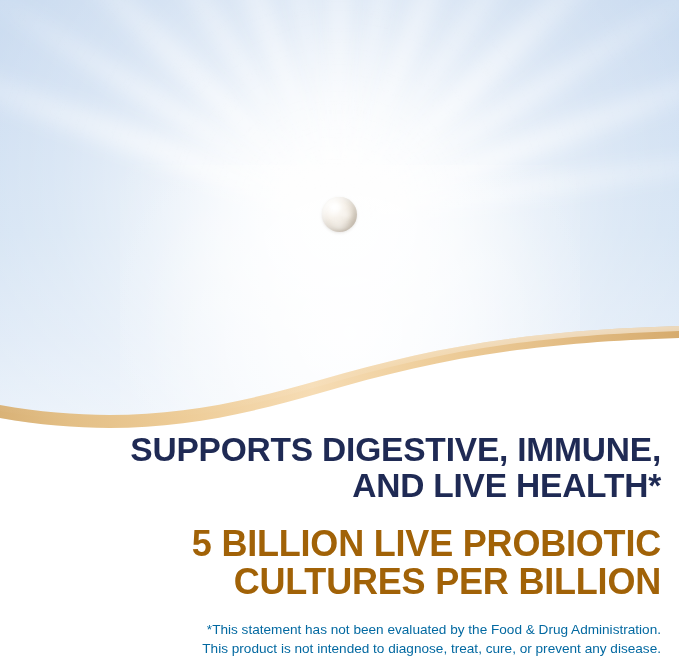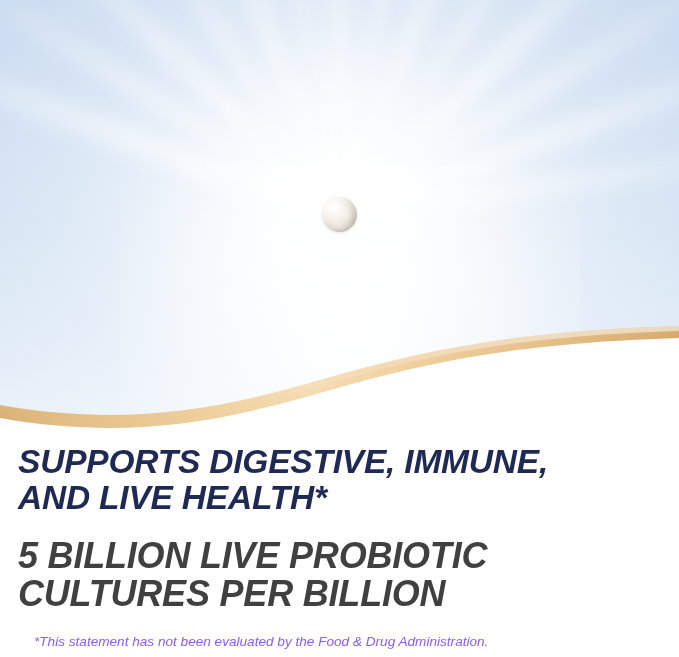--- a/index.html
+++ b/index.html
@@ -181,24 +181,23 @@
     left: 0;
     top: 320px;
     width: 679px;
     height: 120px;
   }
 
   
   .copy {
     position: absolute;
     left: 0;
-    top: 444px;
+    top: 432px;
     width: 679px;
-    text-align: left;
-    font-style: italic;
+    text-align: right;
   }
 
   .headline-primary {
     margin: 0;
     padding: 0 18px;
     font-size: 33.5px;
     line-height: 36px;
     font-weight: bold;
     letter-spacing: -0.2px;
     color: #1f2a54;
@@ -208,34 +207,34 @@
     white-space: nowrap;
   }
 
   .headline-secondary {
     margin: 21px 0 0 0;
     padding: 0 18px;
     font-size: 36px;
     line-height: 38px;
     font-weight: bold;
     letter-spacing: -0.2px;
-    color: #404040;
+    color: #a16207;
   }
   .headline-secondary .line {
     display: block;
     white-space: nowrap;
   }
 
   .disclaimer {
     margin: 19px 0 0 16px;
     padding: 0 18px;
     font-size: 13.6px;
     line-height: 19px;
     font-weight: normal;
-    color: #8b5cf6;
+    color: #0369a1;
   }
   .disclaimer .line {
     display: block;
     white-space: nowrap;
   }
 </style>
 </head>
 <body>
 
 <div class="product-panel">
@@ -305,17 +304,18 @@
       <span class="line">AND LIVE HEALTH*</span>
     </h1>
 
     <h2 class="headline-secondary">
       <span class="line">5 BILLION LIVE PROBIOTIC</span>
       <span class="line">CULTURES PER BILLION</span>
     </h2>
 
     <p class="disclaimer">
       <span class="line">*This statement has not been evaluated by the Food &amp; Drug Administration.</span>
+      <span class="line">This product is not intended to diagnose, treat, cure, or prevent any disease.</span>
     </p>
 
   </div>
 
 </div>
 
 </body></html>

